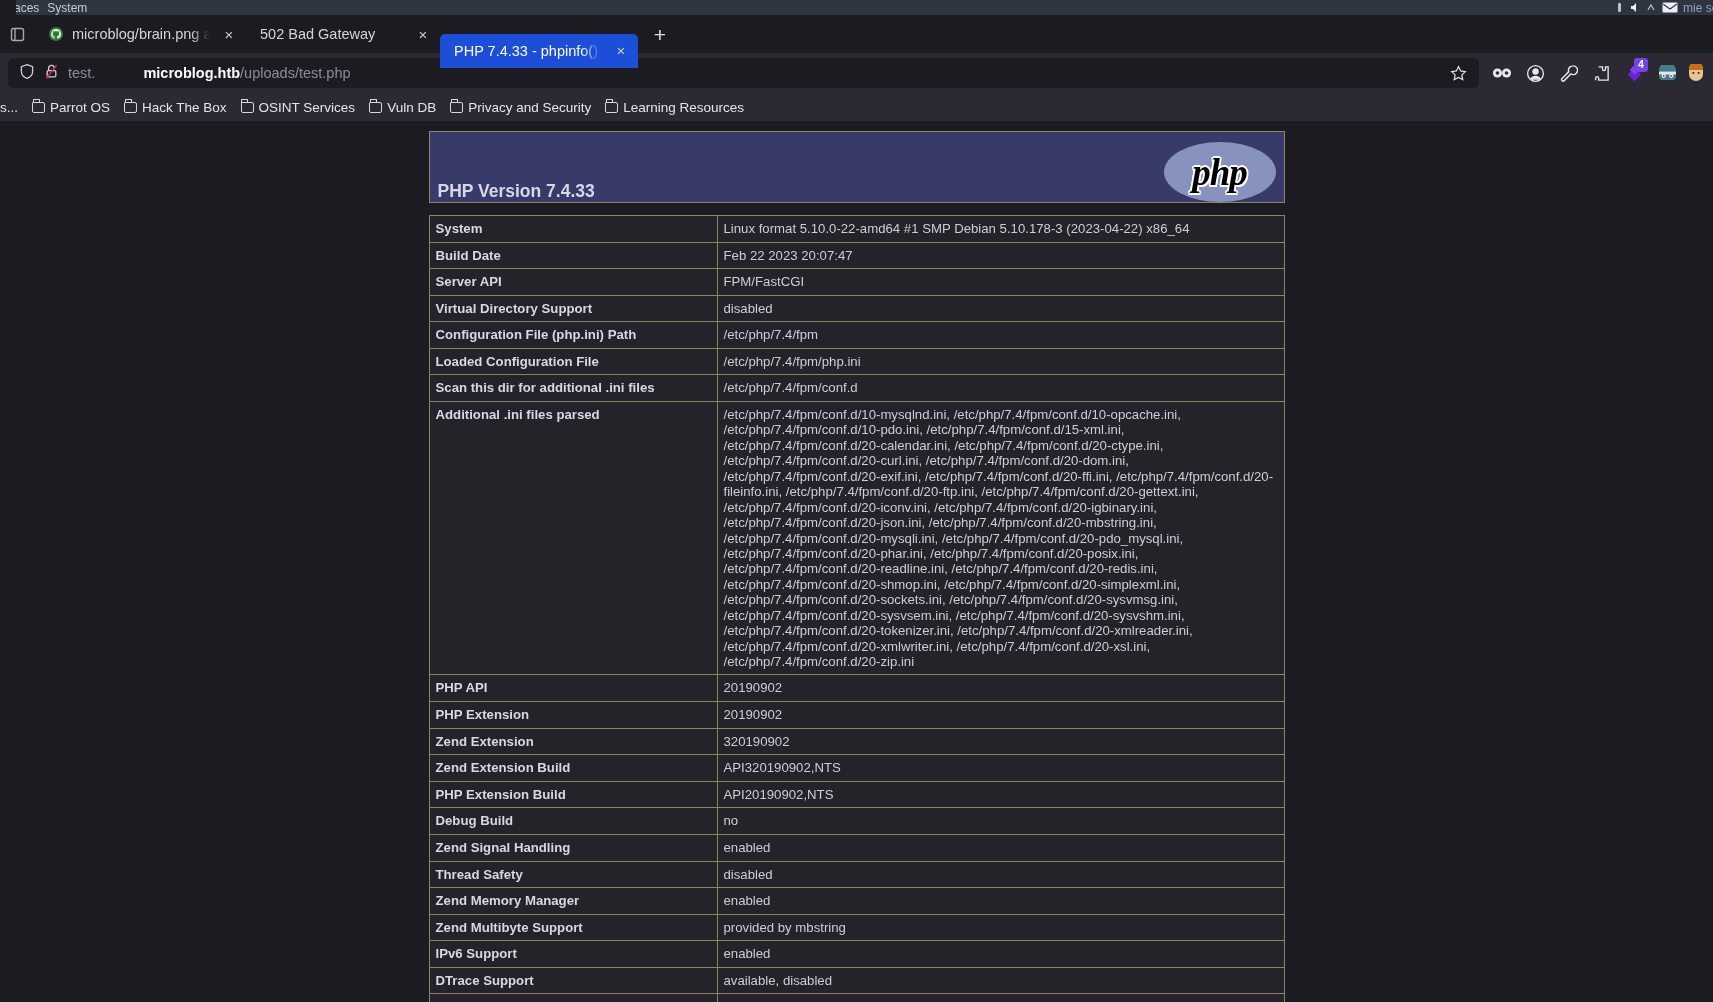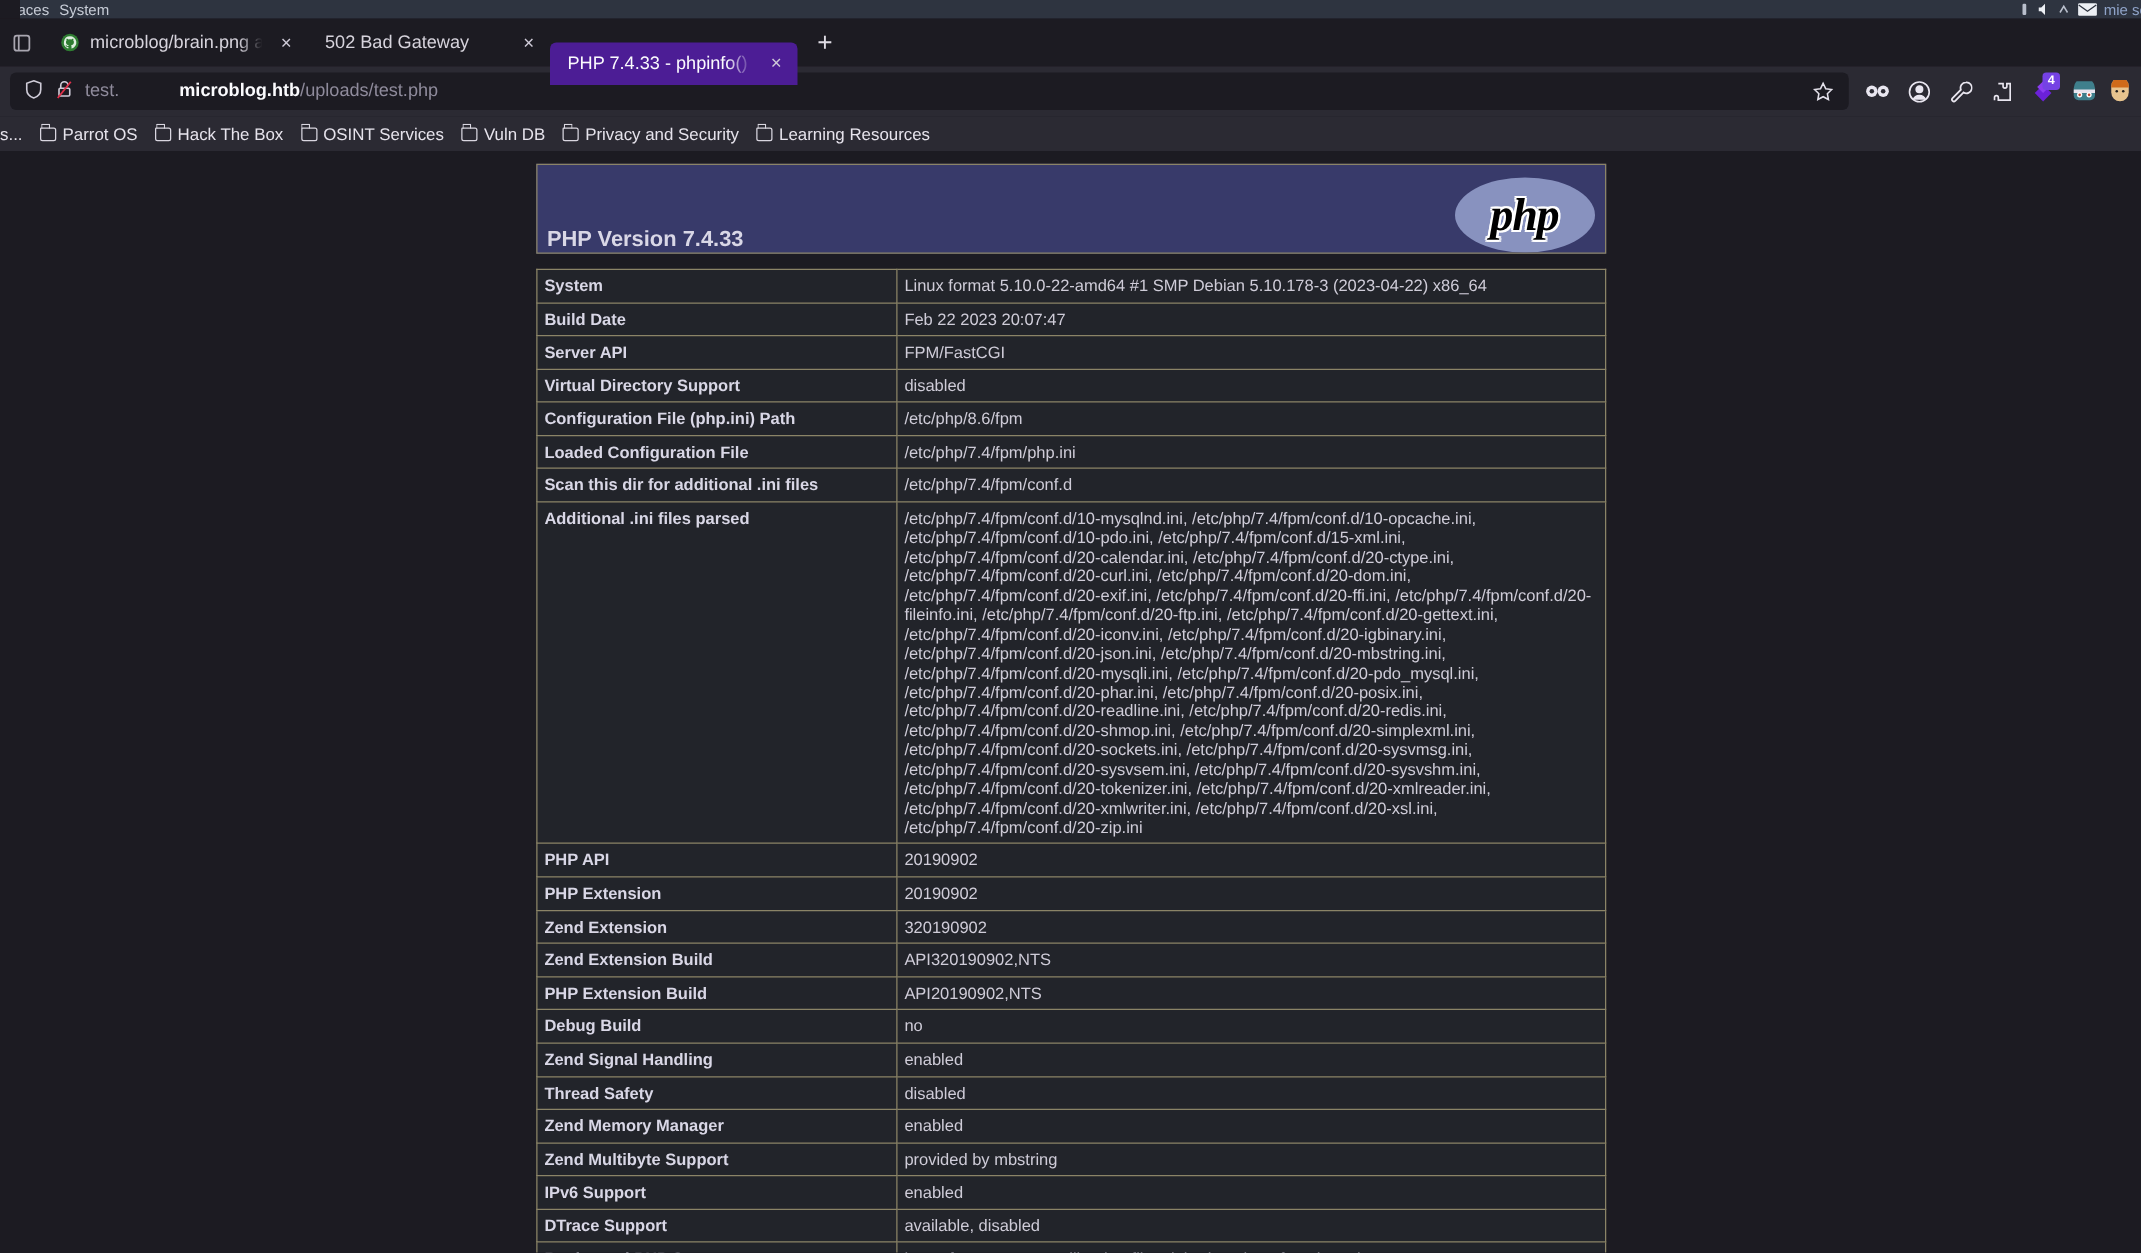--- a/index.html
+++ b/index.html
@@ -39,21 +39,21 @@
     width: 34px; height: 38px; display: flex; align-items: center; justify-content: center;
   }
   .window-ctl svg { opacity: .75; }
   .tabs-wrap { display: flex; align-items: center; height: 38px; }
   .tab {
     position: relative; height: 34px; border-radius: 5px 5px 0 0;
     display: flex; align-items: center; gap: 8px;
     padding: 0 6px 0 14px; min-width: 150px; max-width: 212px;
     color: #d6d3dc; font-size: 14.5px; white-space: nowrap;
   }
-  .tab.active { background: #4c1d95; color: #fbfbfe; margin-top: 33px; }
+  .tab.active { background: #1d4ed8; color: #fbfbfe; margin-top: 33px; }
   .tab .tab-title {
     overflow: hidden; flex: 1;
     -webkit-mask-image: linear-gradient(to right, #000 86%, transparent 100%);
     mask-image: linear-gradient(to right, #000 86%, transparent 100%);
   }
   .tab .favicon { width: 16px; height: 16px; flex: 0 0 16px; position: relative; }
   .tab-close {
     width: 22px; height: 22px; flex: 0 0 22px; border-radius: 4px;
     display: flex; align-items: center; justify-content: center;
     color: #cfcbd8; font-size: 15px; line-height: 1;
@@ -351,21 +351,21 @@
           <tr>
             <td class="e">Server API</td>
             <td class="v">FPM/FastCGI</td>
           </tr>
           <tr>
             <td class="e">Virtual Directory Support</td>
             <td class="v">disabled</td>
           </tr>
           <tr>
             <td class="e">Configuration File (php.ini) Path</td>
-            <td class="v">/etc/php/8.6/fpm</td>
+            <td class="v">/etc/php/7.4/fpm</td>
           </tr>
           <tr>
             <td class="e">Loaded Configuration File</td>
             <td class="v">/etc/php/7.4/fpm/php.ini</td>
           </tr>
           <tr>
             <td class="e">Scan this dir for additional .ini files</td>
             <td class="v">/etc/php/7.4/fpm/conf.d</td>
           </tr>
           <tr>

